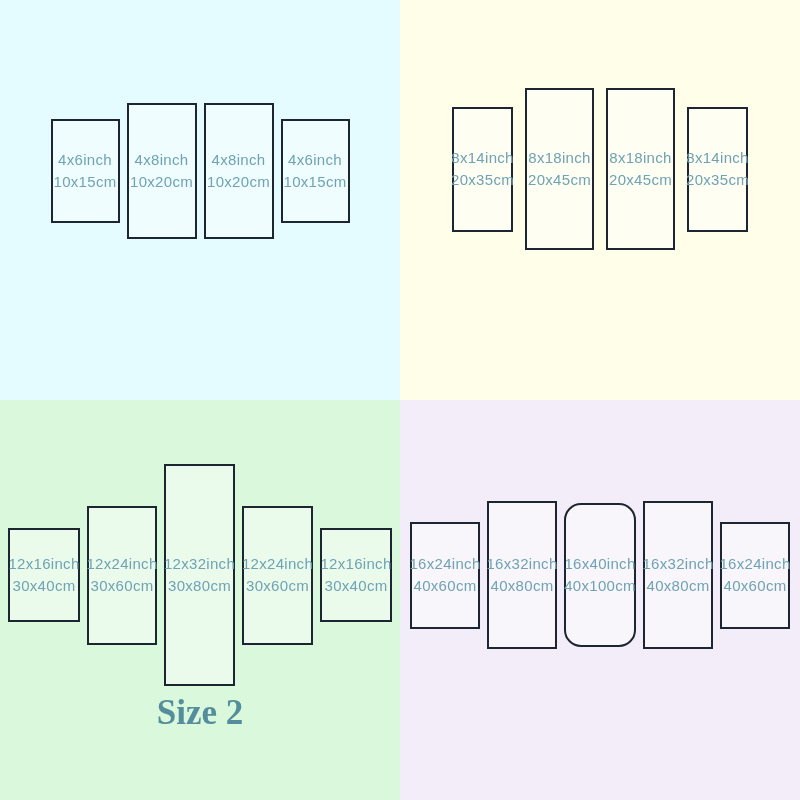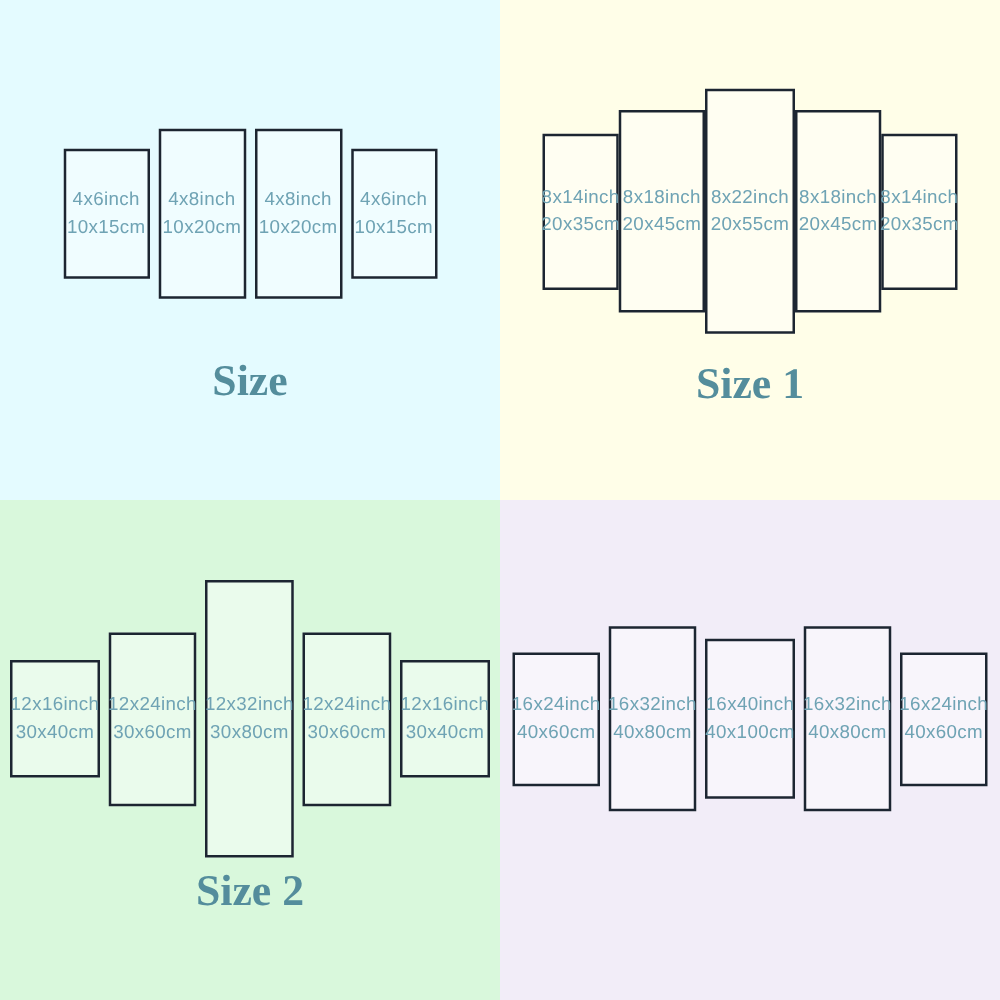--- a/index.html
+++ b/index.html
@@ -4,21 +4,21 @@
 <style>
   html,body{margin:0;padding:0;background:#fff;}
   #stage{position:relative;width:800px;height:800px;overflow:hidden;
          font-family:"Liberation Sans","DejaVu Sans",sans-serif;}
   .quadrant{position:absolute;width:400px;height:400px;overflow:hidden;}
   .q0{left:0;top:0}.q1{left:400px;top:0}.q2{left:0;top:400px}.q3{left:400px;top:400px}
 
   .panels-row{position:absolute;left:0;top:0;width:100%;
               display:flex;justify-content:center;align-items:center;gap:7px;}
   .q0 .panels-row{height:342px}
-  .q1 .panels-row{height:338px;gap:0}
+  .q1 .panels-row{height:338px;gap:12px}
   .q2 .panels-row{height:350px}
   .q3 .panels-row{height:350px}
 
   .panel{box-sizing:border-box;border:2px solid var(--panel-border,#1c2531);
          background:var(--panel-fill,rgba(255,255,255,0.45));
          display:flex;flex-direction:column;justify-content:center;align-items:center;
          flex:0 0 auto;}
   .panel span{display:block;white-space:nowrap;text-align:center;
               font-size:15px;line-height:22px;letter-spacing:0.3px;
               color:var(--label-color,#6fa3b4);}
@@ -49,47 +49,41 @@
       </div>
       <div class="panel" style="width: 70px; height: 136px;">
         <span>4x8inch</span>
         <span>10x20cm</span>
       </div>
       <div class="panel" style="width: 69px; height: 104px;">
         <span>4x6inch</span>
         <span>10x15cm</span>
       </div>
     </div>
-    <h2 class="quadrant-title">Size</h2>
   </section>
 
   <section class="quadrant q1" style="background: rgb(255, 254, 232);">
     <div class="panels-row">
       <div class="panel" style="width: 61px; height: 125px;">
         <span>8x14inch</span>
         <span>20x35cm</span>
       </div>
       <div class="panel" style="width: 69px; height: 162px;">
         <span>8x18inch</span>
         <span>20x45cm</span>
       </div>
-      <div class="panel" style="width: 72px; height: 196px;">
-        <span>8x22inch</span>
-        <span>20x55cm</span>
-      </div>
       <div class="panel" style="width: 69px; height: 162px;">
         <span>8x18inch</span>
         <span>20x45cm</span>
       </div>
       <div class="panel" style="width: 61px; height: 125px;">
         <span>8x14inch</span>
         <span>20x35cm</span>
       </div>
     </div>
-    <h2 class="quadrant-title">Size 1</h2>
   </section>
 
   <section class="quadrant q2" style="background: rgb(217, 248, 220);">
     <div class="panels-row">
       <div class="panel" style="width: 72px; height: 94px;">
         <span>12x16inch</span>
         <span>30x40cm</span>
       </div>
       <div class="panel" style="width: 70px; height: 139px;">
         <span>12x24inch</span>
@@ -114,21 +108,21 @@
   <section class="quadrant q3" style="background: rgb(242, 237, 248);">
     <div class="panels-row">
       <div class="panel" style="width: 70px; height: 107px;">
         <span>16x24inch</span>
         <span>40x60cm</span>
       </div>
       <div class="panel" style="width: 70px; height: 148px;">
         <span>16x32inch</span>
         <span>40x80cm</span>
       </div>
-      <div class="panel" style="width: 72px; height: 128px;">
+      <div class="panel" style="width: 72px; height: 144px; border-radius: 17px;">
         <span>16x40inch</span>
         <span>40x100cm</span>
       </div>
       <div class="panel" style="width: 70px; height: 148px;">
         <span>16x32inch</span>
         <span>40x80cm</span>
       </div>
       <div class="panel" style="width: 70px; height: 107px;">
         <span>16x24inch</span>
         <span>40x60cm</span>

